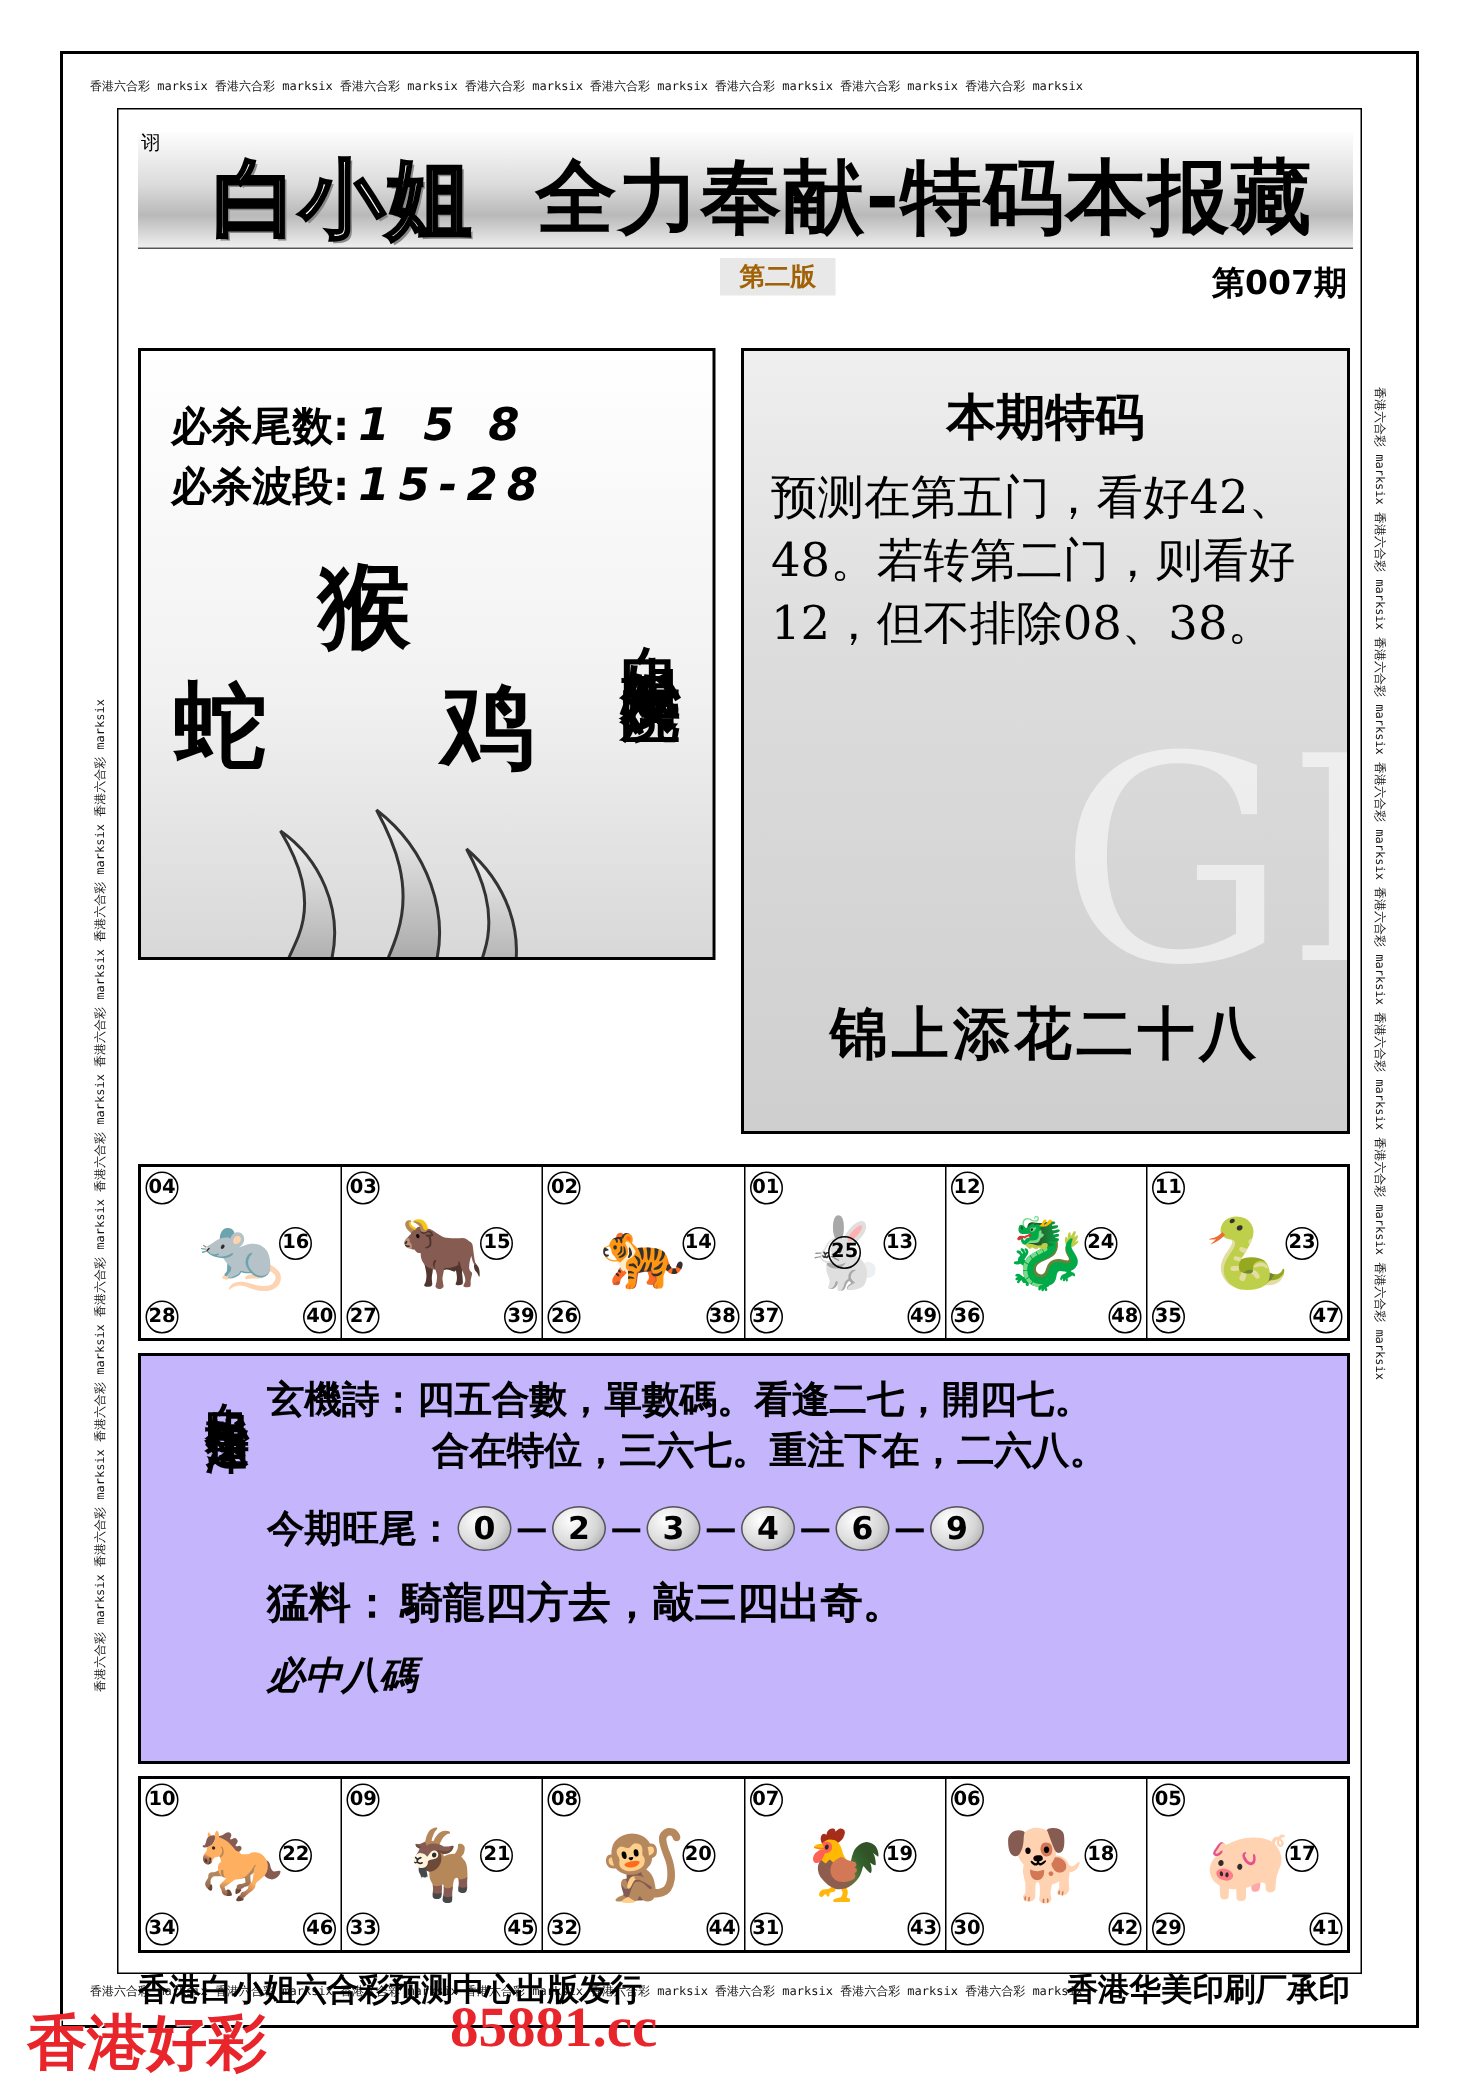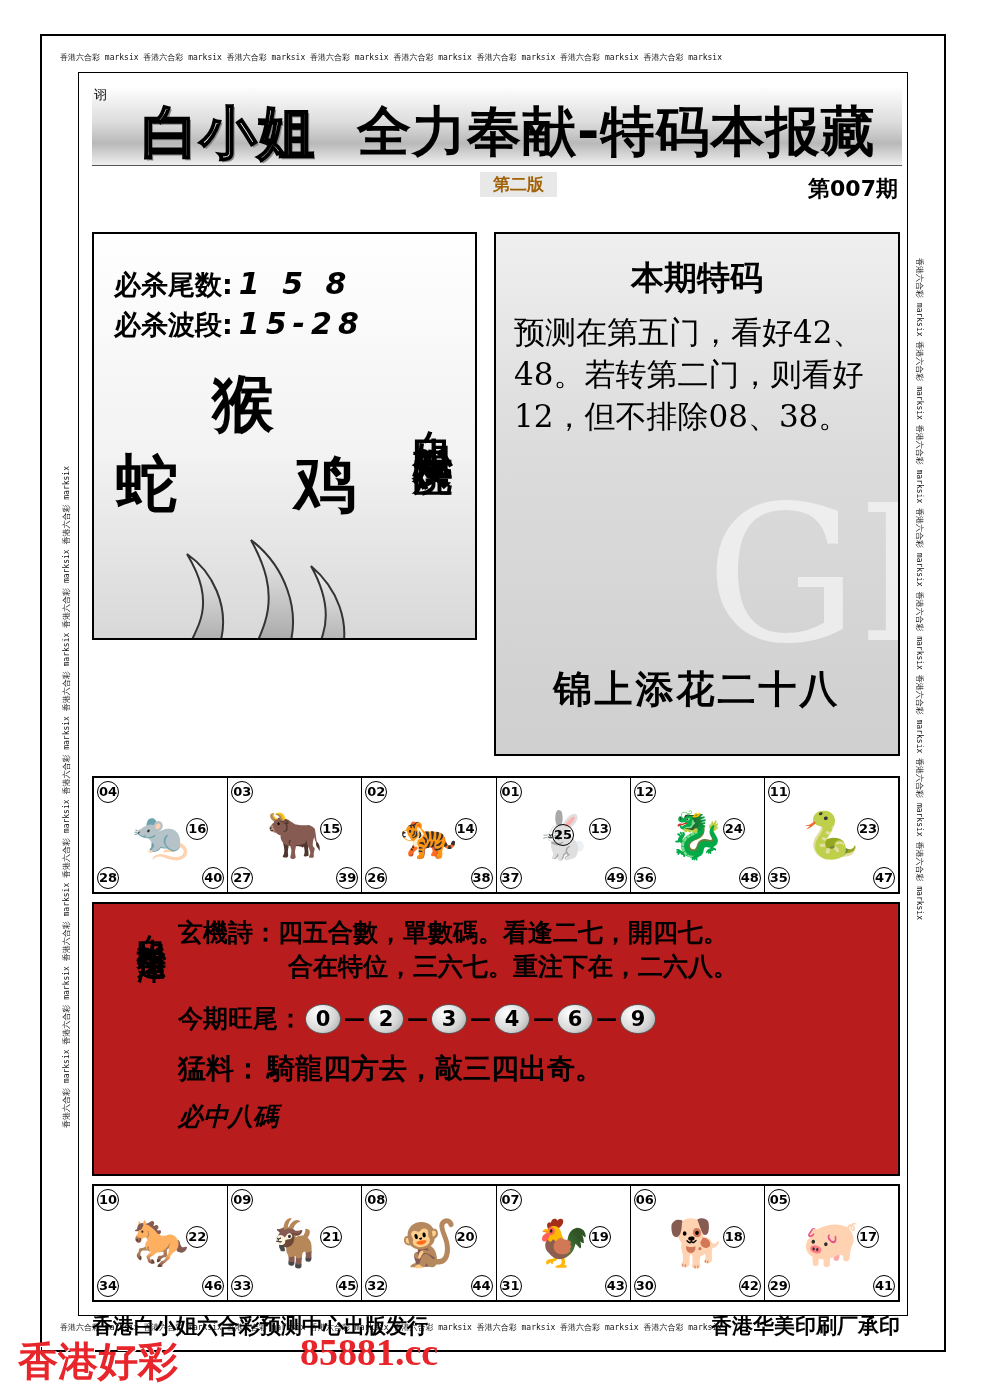--- a/index.html
+++ b/index.html
@@ -158,21 +158,21 @@
   .n-bl { left: 3px; bottom: 3px; }
   .n-br { right: 3px; bottom: 3px; }
   .animal {
     position: absolute; left: 0; right: 0; top: 50%; transform: translateY(-50%);
     text-align: center; font-size: 46px; line-height: 1; color: #1a1a1a;
   }
 
   
   .mid {
     position: absolute; left: 50px; top: 866px; width: 808px; height: 274px;
-    border: 2px solid #000; background: #b91c1c;
+    border: 2px solid #000; background: #c4b5fd;
   }
   .mid-vert {
     position: absolute; left: 8px; top: 8px; width: 64px; height: 258px;
     writing-mode: vertical-rl; text-orientation: upright;
     font-size: 29px; font-weight: bold; letter-spacing: 3px; color: #000;
     line-height: 1.0;
   }
   .mid-body { position: absolute; left: 84px; top: 6px; right: 8px; bottom: 4px; }
   .row-label { font-size: 25px; font-weight: bold; color: #000; }
   .poem {

